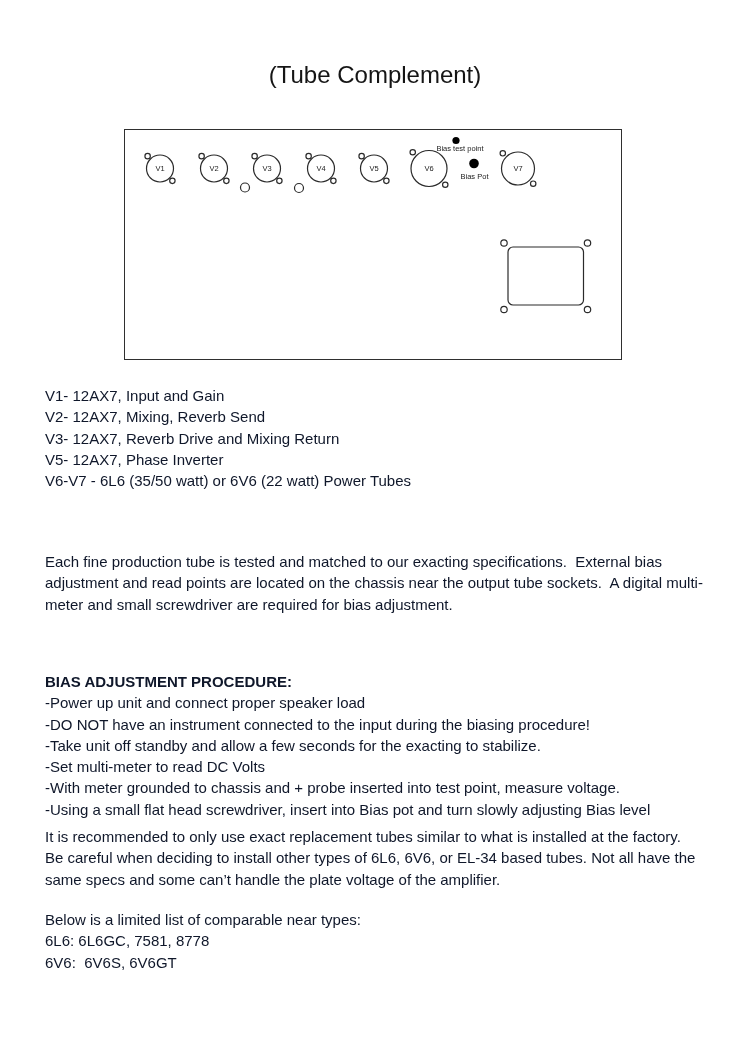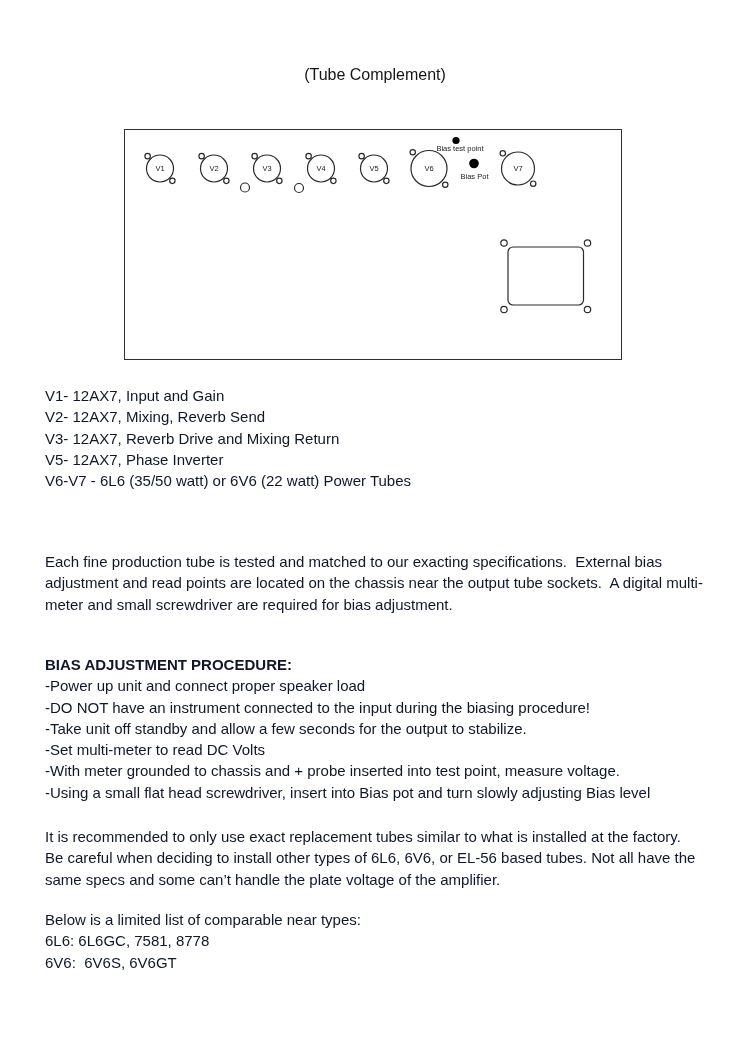--- a/index.html
+++ b/index.html
@@ -9,21 +9,21 @@
     height: 1047px;
     background: #ffffff;
     font-family: "Liberation Sans", sans-serif;
     color: #111;
     overflow: hidden;
   }
   .page-title {
     position: absolute;
     left: 0; top: 62px; width: 750px;
     text-align: center;
-    font-size: 16px;
+    font-size: 24px;
     line-height: 26px;
     color: #151515;
   }
   .chassis-box {
     position: absolute;
     left: 124px; top: 129px;
     width: 496px; height: 229px;
     border: 1.5px solid #2f2f2f;
     background: #ffffff;
   }
@@ -40,21 +40,21 @@
     position: absolute;
     left: 45px;
     font-size: 15px;
     line-height: 21.3px;
     color: #0f172a;
   }
   .text-block .line { white-space: pre; }
   .bold-line { font-weight: bold; white-space: pre; }
   .tube-list        { top: 385px; }
   .intro-paragraph  { top: 551px; }
-  .bias-procedure   { top: 654px; }
+  .bias-procedure   { top: 671px; }
   .replacement-note { top: 826px; }
   .comparable-list  { top: 909px; }
 </style>
 </head>
 <body>
 
 <div class="page">
 
   <div class="page-title">(Tube Complement)</div>
 
@@ -128,30 +128,30 @@
       <div class="line">Each fine production tube is tested and matched to our exacting specifications.  External bias</div>
       <div class="line">adjustment and read points are located on the chassis near the output tube sockets.  A digital multi-</div>
       <div class="line">meter and small screwdriver are required for bias adjustment.</div>
     </div>
 
   <div class="text-block bias-procedure">
     <div class="bold-line">BIAS ADJUSTMENT PROCEDURE:</div>
     <div>
         <div class="line">-Power up unit and connect proper speaker load</div>
         <div class="line">-DO NOT have an instrument connected to the input during the biasing procedure!</div>
-        <div class="line">-Take unit off standby and allow a few seconds for the output to stabilize.</div>
+        <div class="line">-Take unit off standby and allow a few seconds for the exacting to stabilize.</div>
         <div class="line">-Set multi-meter to read DC Volts</div>
         <div class="line">-With meter grounded to chassis and + probe inserted into test point, measure voltage.</div>
         <div class="line">-Using a small flat head screwdriver, insert into Bias pot and turn slowly adjusting Bias level</div>
       </div>
   </div>
 
   <div class="text-block replacement-note">
       <div class="line">It is recommended to only use exact replacement tubes similar to what is installed at the factory.</div>
-      <div class="line">Be careful when deciding to install other types of 6L6, 6V6, or EL-56 based tubes. Not all have the</div>
+      <div class="line">Be careful when deciding to install other types of 6L6, 6V6, or EL-34 based tubes. Not all have the</div>
       <div class="line">same specs and some can’t handle the plate voltage of the amplifier.</div>
     </div>
 
   <div class="text-block comparable-list">
     <div class="line">Below is a limited list of comparable near types:</div>
     <div>
         <div class="line">6L6: 6L6GC, 7581, 8778</div>
         <div class="line">6V6:  6V6S, 6V6GT</div>
       </div>
   </div>

